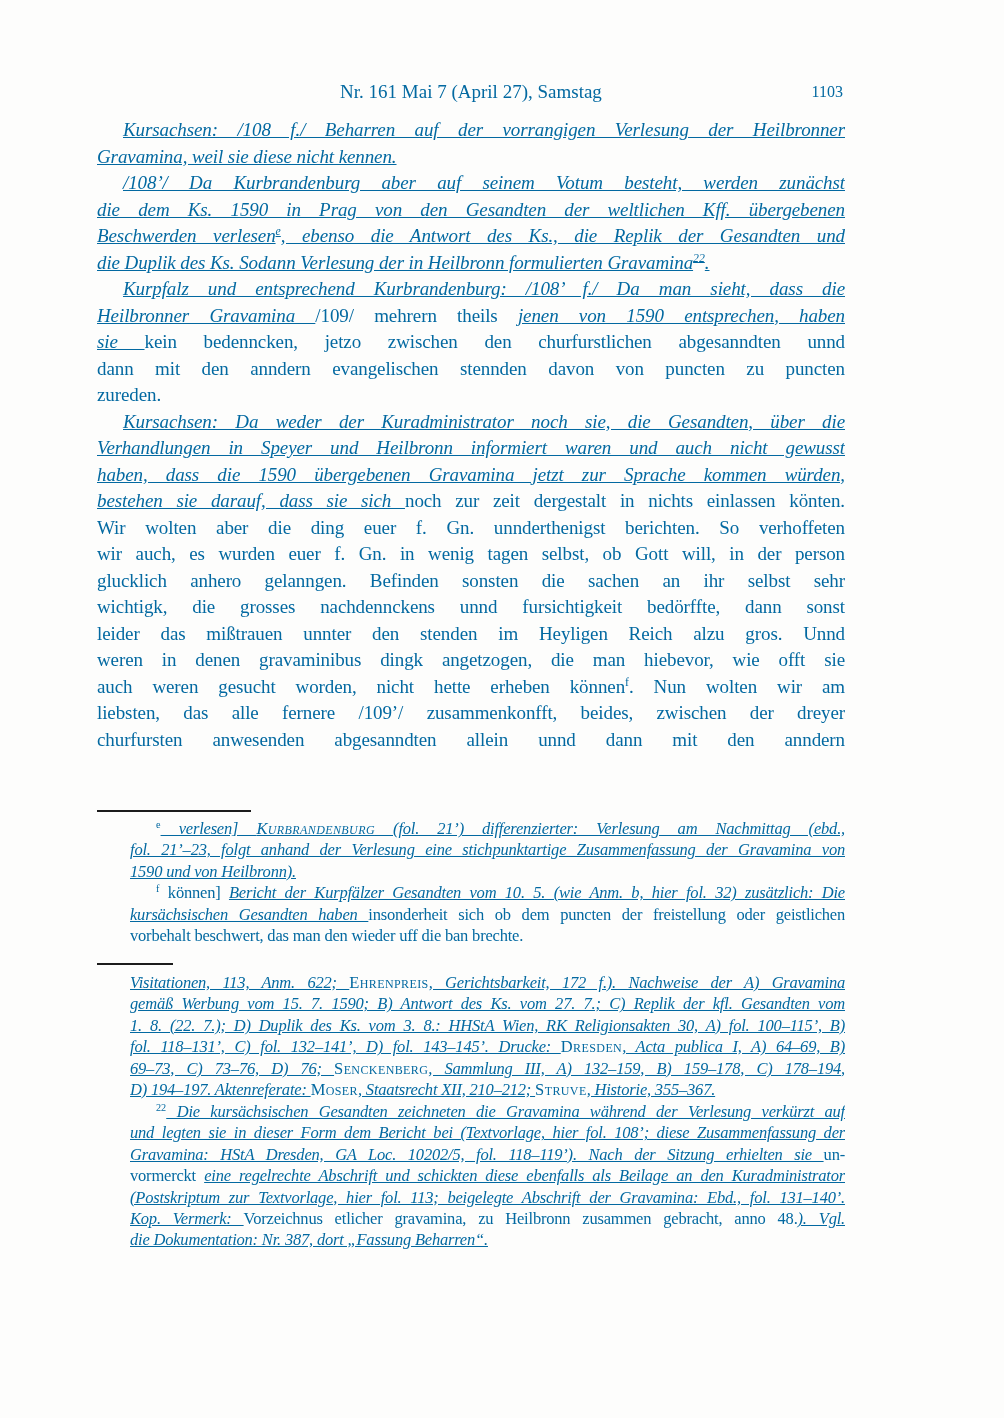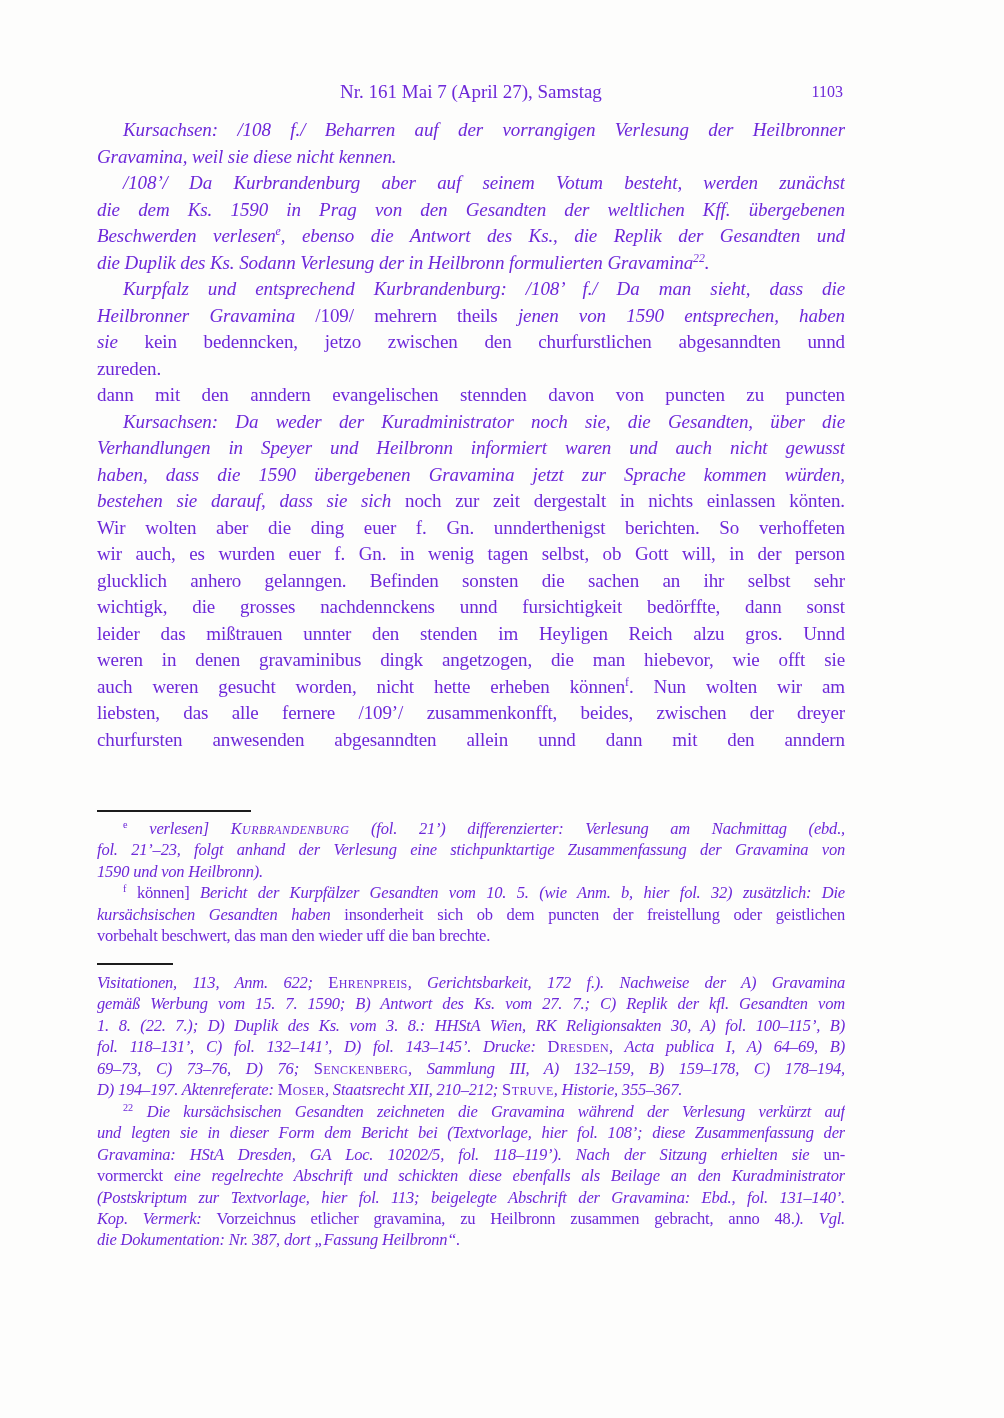--- a/index.html
+++ b/index.html
@@ -11,58 +11,58 @@
   #pagenum{position:absolute;right:2px;top:0;font-size:16px;}
   
   #body-text{top:117px;font-size:19px;letter-spacing:-0.1px;}
   #body-text .line{height:26.5px;line-height:26.5px;}
   
   .rule{position:absolute;left:97px;border-top:2px solid #1c1c1c;height:0;}
   #rule-long{top:810px;width:154px;}
   #rule-short{top:963px;width:76px;}
   
   .fn{font-size:16.5px;letter-spacing:-0.2px;}
-  .fn .line{height:21.4px;line-height:21.4px;}
+  .fn .line{height:21.4px;line-height:21.4px;margin-left:33px;}
   #fn-alpha{top:818px;}
   #fn-cont{top:972px;}
   #fn-num{top:1101px;}
   
   .line{text-align:justify;text-align-last:justify;white-space:nowrap;overflow:hidden;}
   .line.last{text-align-last:left;}
   .line.ind{padding-left:26px;}
-  .it{font-style:italic;}
+  .it{font-style:italic;text-decoration:underline;}
   .sc{font-variant:small-caps;letter-spacing:0.4px;}
   .sup{vertical-align:super;font-size:0.62em;line-height:0;letter-spacing:0;}
 </style>
 </head>
 <body>
 
-<div id="page" style="background: rgb(253, 253, 252); color: #6d28d9;">
+<div id="page" style="background: rgb(253, 253, 252); color: #0369a1;">
   <div id="header" class="col">
     <span>Nr. 161 Mai 7 (April 27), Samstag</span>
     <span id="pagenum">1103</span>
   </div>
 
   <div id="body-text" class="col">
       <div>
         <div class="line ind"><span class="it">Kursachsen: /108 f./ Beharren auf der vorrangigen Verlesung der Heilbronner</span></div>
         <div class="line last"><span class="it">Gravamina, weil sie diese nicht kennen.</span></div>
       </div>
       <div>
         <div class="line ind"><span class="it">/108’/ Da Kurbrandenburg aber auf seinem Votum besteht, werden zunächst</span></div>
         <div class="line"><span class="it">die dem Ks. 1590 in Prag von den Gesandten der weltlichen Kff. übergebenen</span></div>
         <div class="line"><span class="it">Beschwerden verlesen</span><span class="sup it">e</span><span class="it">, ebenso die Antwort des Ks., die Replik der Gesandten und</span></div>
         <div class="line last"><span class="it">die Duplik des Ks. Sodann Verlesung der in Heilbronn formulierten Gravamina</span><span class="sup it">22</span><span class="it">.</span></div>
       </div>
       <div>
         <div class="line ind"><span class="it">Kurpfalz und entsprechend Kurbrandenburg: /108’ f./ Da man sieht, dass die</span></div>
         <div class="line"><span class="it">Heilbronner Gravamina </span><span>/109/ mehrern theils </span><span class="it">jenen von 1590 entsprechen, haben</span></div>
         <div class="line"><span class="it">sie </span><span>kein bedenncken, jetzo zwischen den churfurstlichen abgesanndten unnd</span></div>
+        <div class="line"><span>dann mit den anndern evangelischen stennden davon von puncten zu puncten</span></div>
         <div class="line last"><span>zureden.</span></div>
-        <div class="line"><span>dann mit den anndern evangelischen stennden davon von puncten zu puncten</span></div>
       </div>
       <div>
         <div class="line ind"><span class="it">Kursachsen: Da weder der Kuradministrator noch sie, die Gesandten, über die</span></div>
         <div class="line"><span class="it">Verhandlungen in Speyer und Heilbronn informiert waren und auch nicht gewusst</span></div>
         <div class="line"><span class="it">haben, dass die 1590 übergebenen Gravamina jetzt zur Sprache kommen würden,</span></div>
         <div class="line"><span class="it">bestehen sie darauf, dass sie sich </span><span>noch zur zeit dergestalt in nichts einlassen könten.</span></div>
         <div class="line"><span>Wir wolten aber die ding euer f. Gn. unnderthenigst berichten. So verhoffeten</span></div>
         <div class="line"><span>wir auch, es wurden euer f. Gn. in wenig tagen selbst, ob Gott will, in der person</span></div>
         <div class="line"><span>glucklich anhero gelanngen. Befinden sonsten die sachen an ihr selbst sehr</span></div>
         <div class="line"><span>wichtigk, die grosses nachdennckens unnd fursichtigkeit bedörffte, dann sonst</span></div>
@@ -97,15 +97,15 @@
       <div class="line"><span class="it">69–73, C) 73–76, D) 76; </span><span class="sc">Senckenberg</span><span class="it">, Sammlung III, A) 132–159, B) 159–178, C) 178–194,</span></div>
       <div class="line last"><span class="it">D) 194–197. Aktenreferate: </span><span class="sc">Moser</span><span class="it">, Staatsrecht XII, 210–212; </span><span class="sc">Struve</span><span class="it">, Historie, 355–367.</span></div>
     </div>
   <div id="fn-num" class="col fn">
       <div class="line ind"><span class="sup">22</span><span class="it">  Die kursächsischen Gesandten zeichneten die Gravamina während der Verlesung verkürzt auf</span></div>
       <div class="line"><span class="it">und legten sie in dieser Form dem Bericht bei (Textvorlage, hier fol. 108’; diese Zusammenfassung der</span></div>
       <div class="line"><span class="it">Gravamina: HStA Dresden, GA Loc. 10202/5, fol. 118–119’). Nach der Sitzung erhielten sie </span><span>un-</span></div>
       <div class="line"><span>vormerckt </span><span class="it">eine regelrechte Abschrift und schickten diese ebenfalls als Beilage an den Kuradministrator</span></div>
       <div class="line"><span class="it">(Postskriptum zur Textvorlage, hier fol. 113; beigelegte Abschrift der Gravamina: Ebd., fol. 131–140’.</span></div>
       <div class="line"><span class="it">Kop. Vermerk: </span><span>Vorzeichnus etlicher gravamina, zu Heilbronn zusammen gebracht, anno 48.</span><span class="it">). Vgl.</span></div>
-      <div class="line last"><span class="it">die Dokumentation: Nr. 387, dort „Fassung Heilbronn“.</span></div>
+      <div class="line last"><span class="it">die Dokumentation: Nr. 387, dort „Fassung Beharren“.</span></div>
     </div>
 </div>
 
 </body></html>

